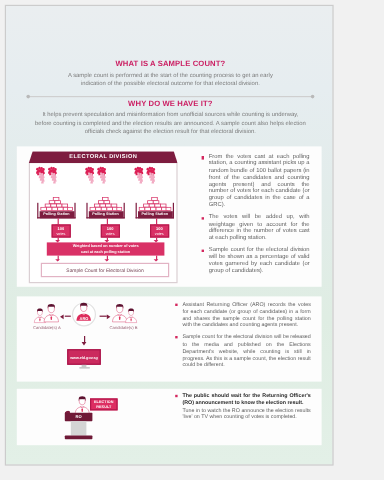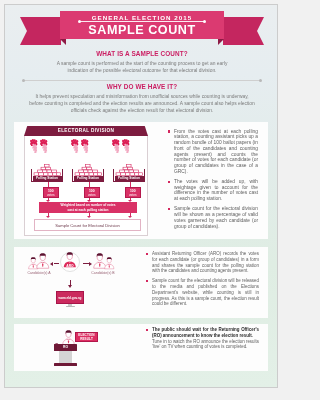--- a/index.html
+++ b/index.html
@@ -170,33 +170,20 @@
         <rect x="40" y="38" width="18" height="11"></rect>
         <rect x="58" y="38" width="18" height="11"></rect>
         <rect x="76" y="38" width="18" height="11"></rect>
         <rect x="90" y="38" width="16" height="11"></rect>
   </g>
 </defs>
 </svg>
 
 <div class="page">
 
-  <div class="banner">
-    <div class="ribbon-tail tail-l"></div>
-    <div class="ribbon-tail tail-r"></div>
-    <div class="ribbon-fold fold-l"></div>
-    <div class="ribbon-fold fold-r"></div>
-    <div class="ribbon-main">
-      <div class="rb-rule"></div>
-      <div class="rb-dot l"></div>
-      <div class="rb-dot r"></div>
-      <div class="rb-eyebrow">GENERAL ELECTION 2015</div>
-      <div class="rb-title">SAMPLE COUNT</div>
-    </div>
-  </div>
 
   <div class="sec" id="sec1">
     <h2>WHAT IS A SAMPLE COUNT?</h2>
     <p>A sample count is performed at the start of the counting process to get an early indication of the possible electoral outcome for that electoral division.</p>
   </div>
   <div class="divider">
     <i></i>
     <b class="l"></b>
     <b class="r"></b>
   </div>

